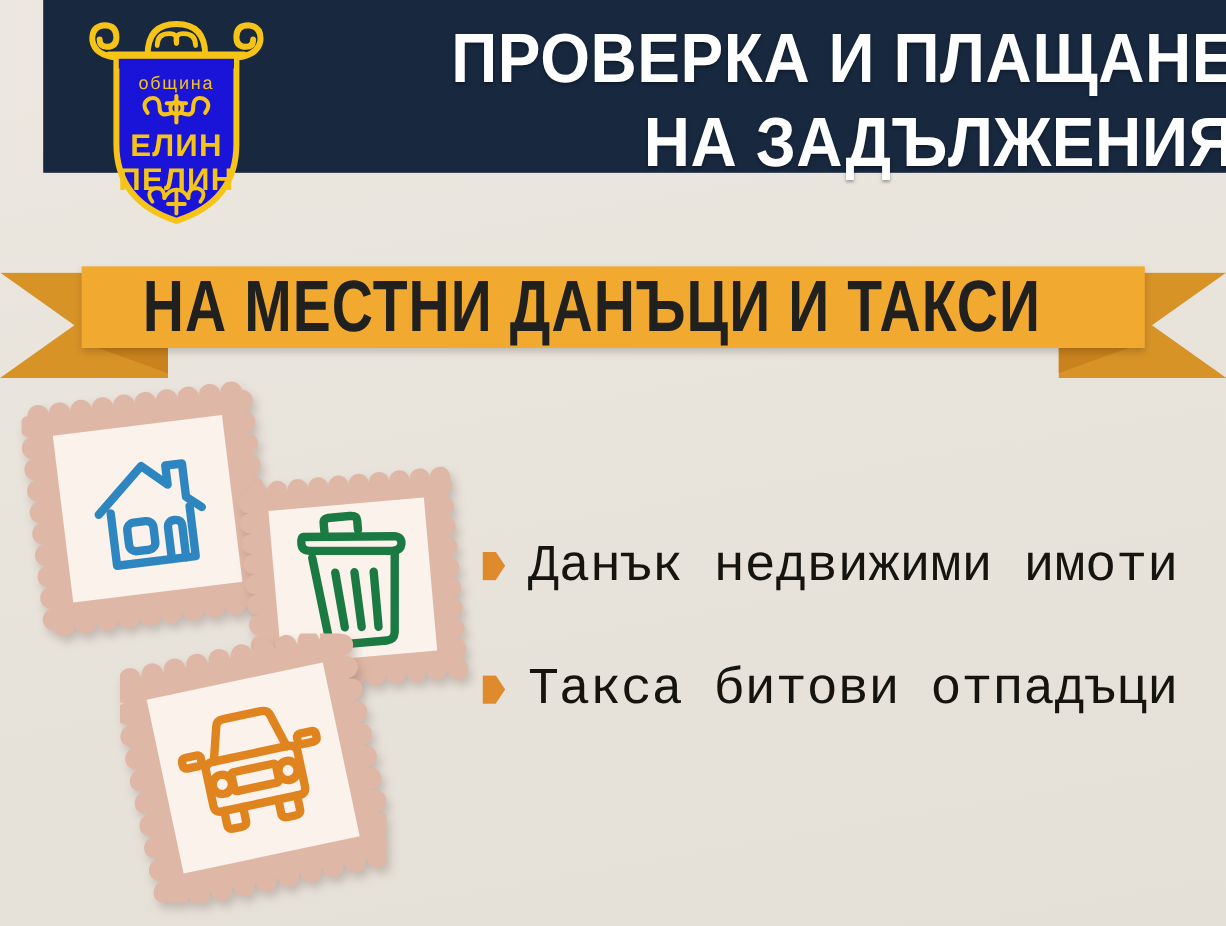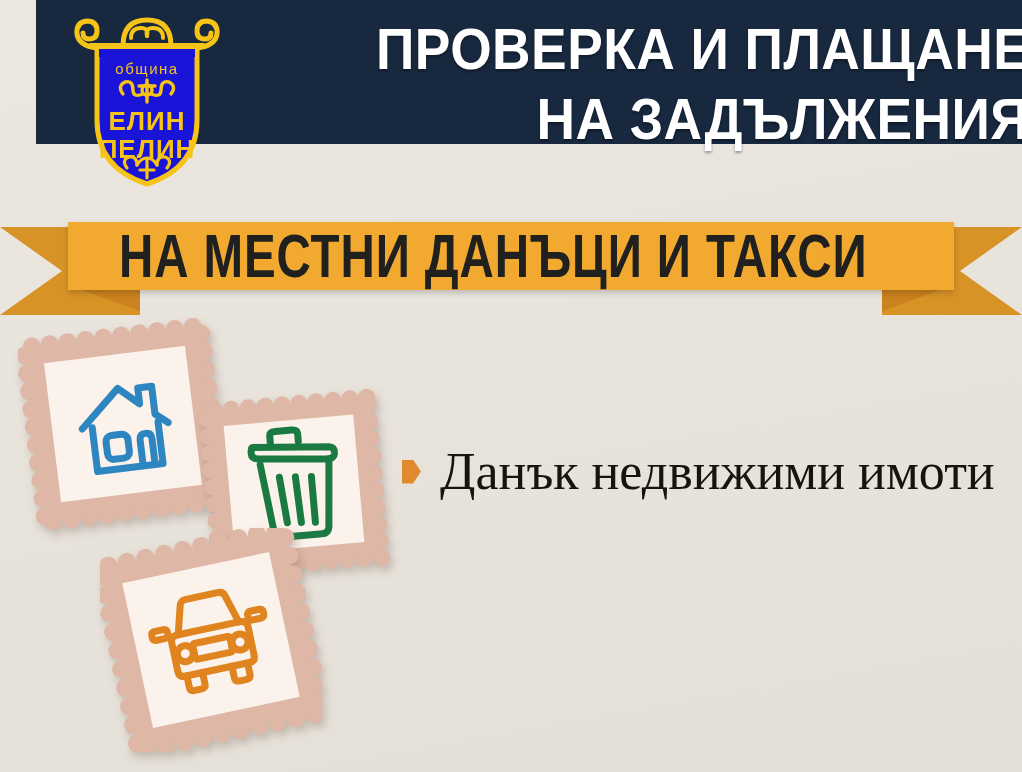--- a/index.html
+++ b/index.html
@@ -147,22 +147,22 @@
   }
   .bullet-marker {
     width: 19px;
     height: 24px;
     flex: 0 0 auto;
     background: #e08a2e;
     clip-path: polygon(0 0, 11px 0, 19px 12px, 11px 24px, 0 24px);
     margin-right: 19px;
   }
   .bullet-label {
-    font-family: Liberation Serif, serif;
-    font-size: 52px;
+    font-family: Liberation Mono, monospace;
+    font-size: 43px;
     line-height: 48px;
     color: #15140f;
     white-space: nowrap;
   }
 </style>
 </head>
 <body>
 
 <div id="poster">
 
@@ -430,17 +430,21 @@
     </svg>
   </div>
 
   <div class="bullets">
 
     <div class="bullet-row">
       <span class="bullet-marker"></span>
       <span class="bullet-label">Данък недвижими имоти</span>
     </div>
 
+    <div class="bullet-row">
+      <span class="bullet-marker"></span>
+      <span class="bullet-label">Такса битови отпадъци</span>
+    </div>
 
 
   </div>
 
 </div>
 
 </body></html>

